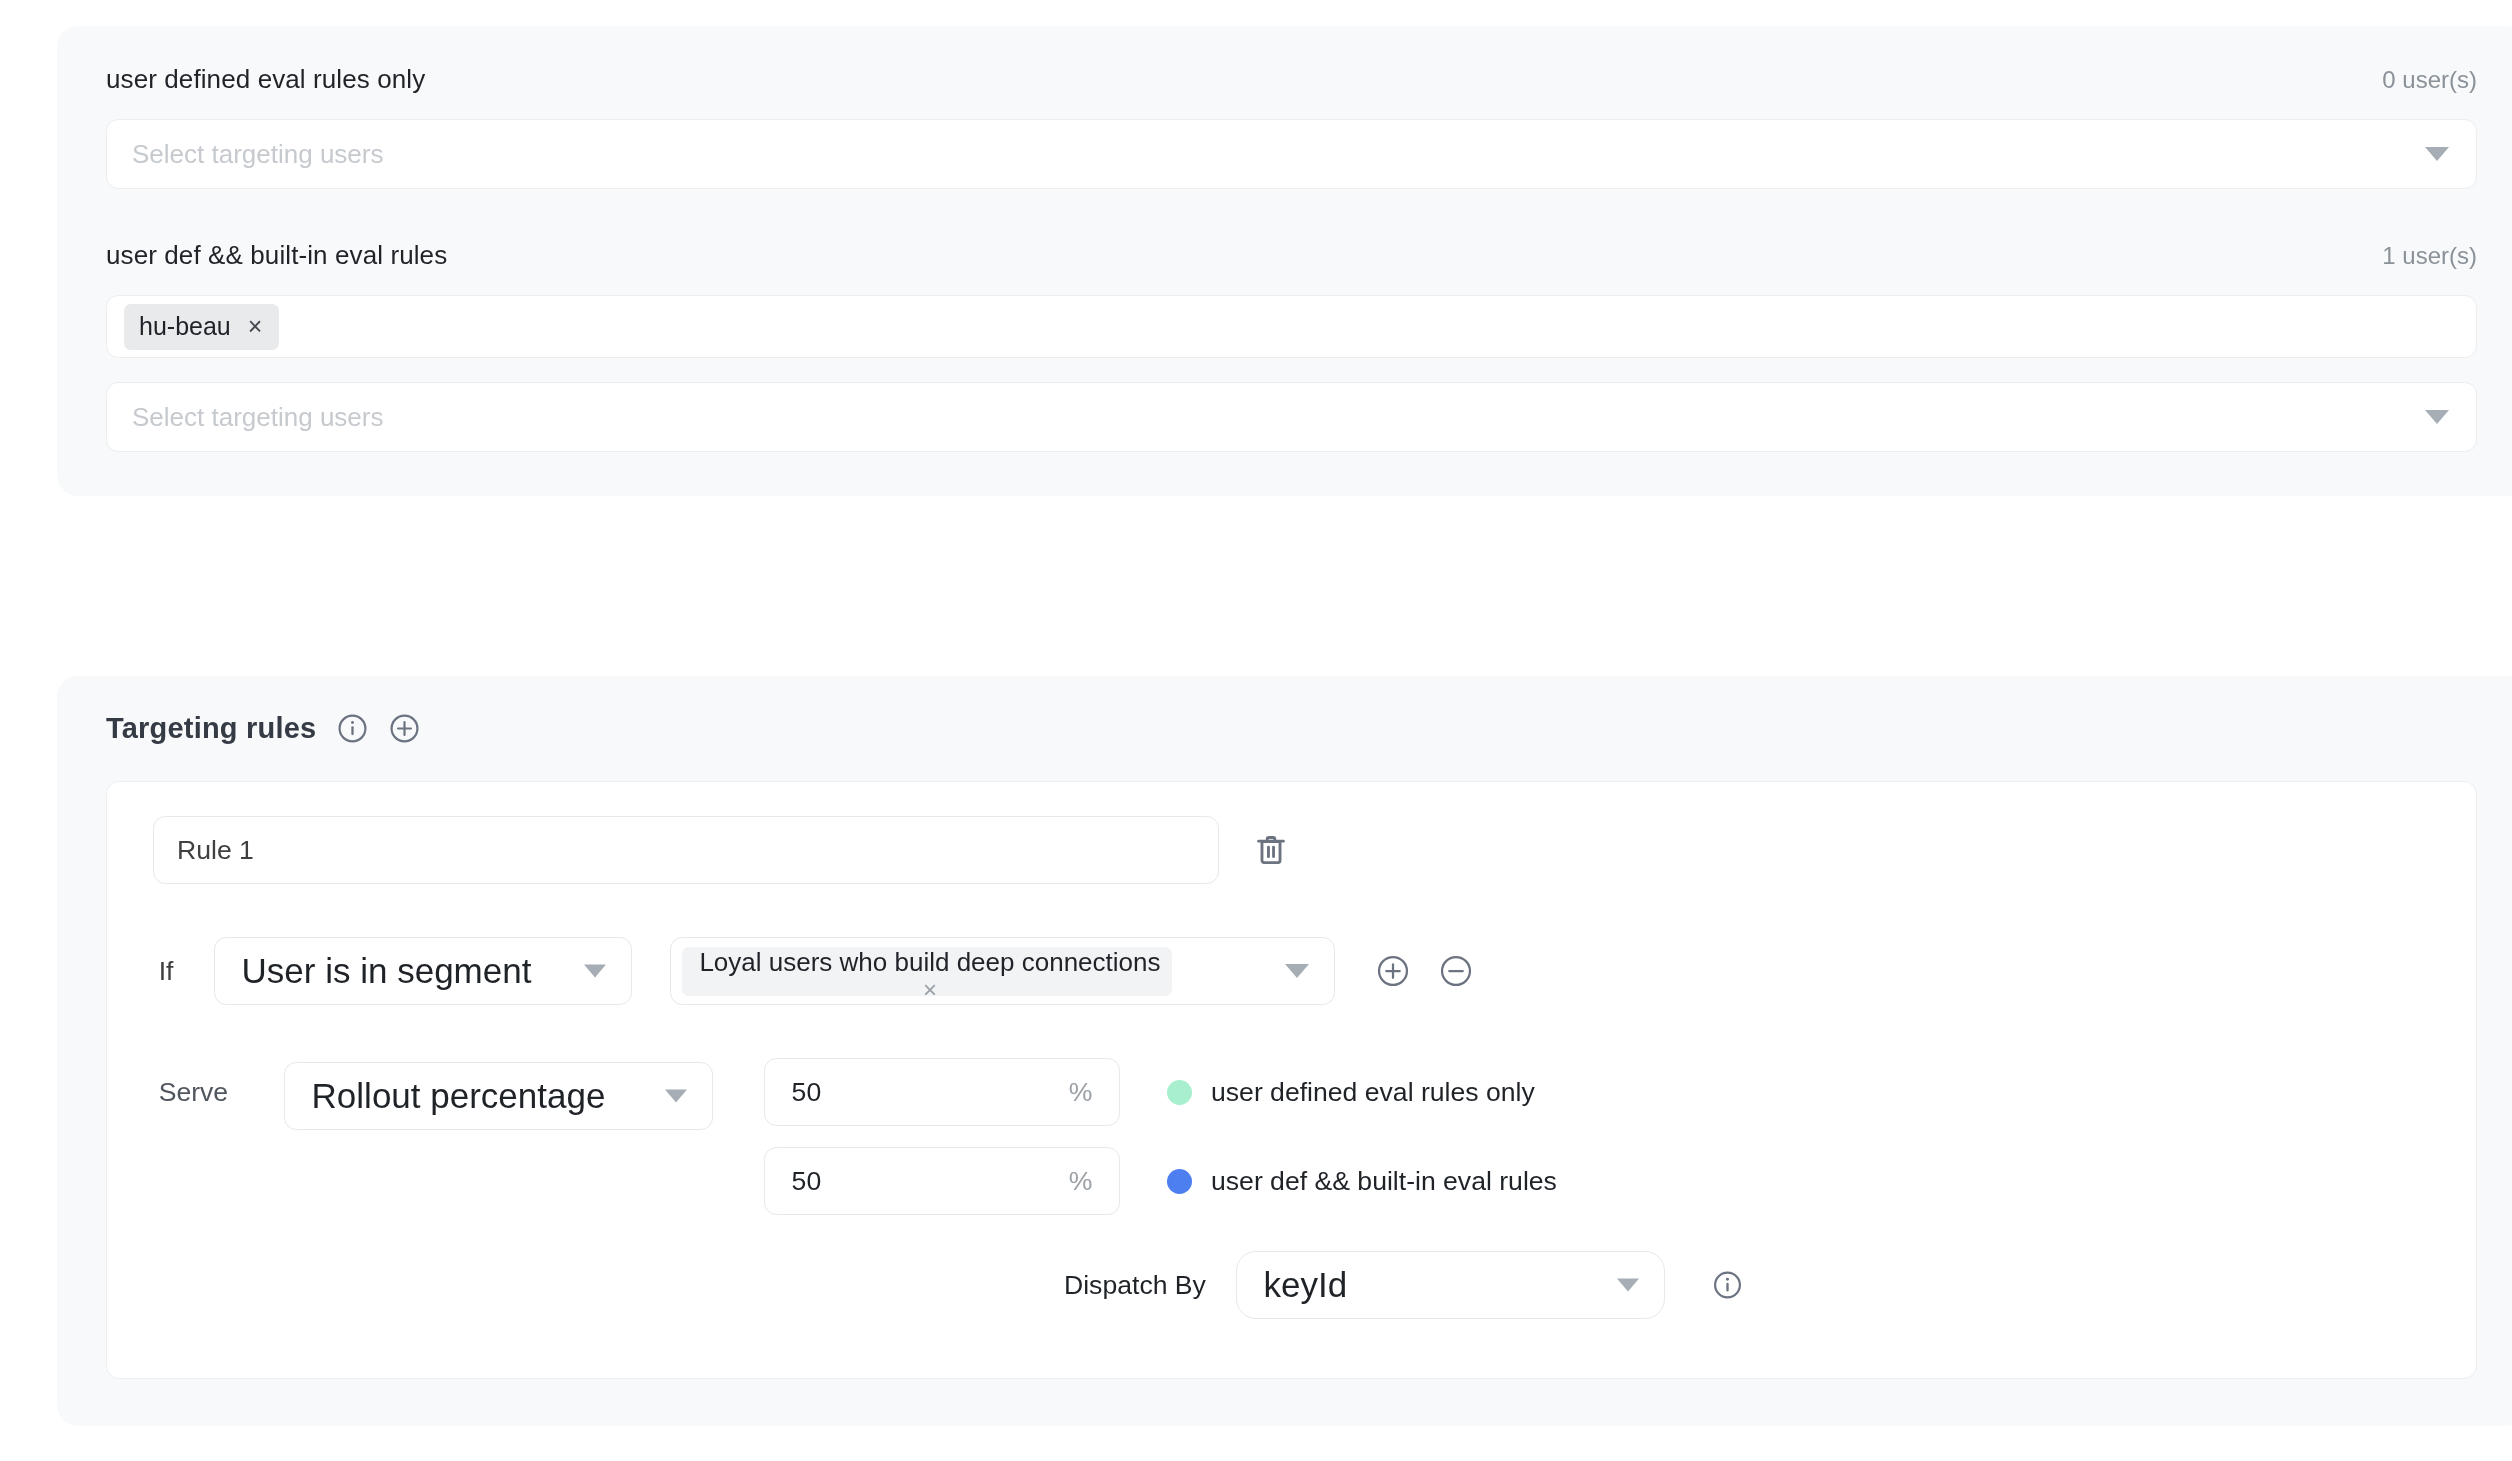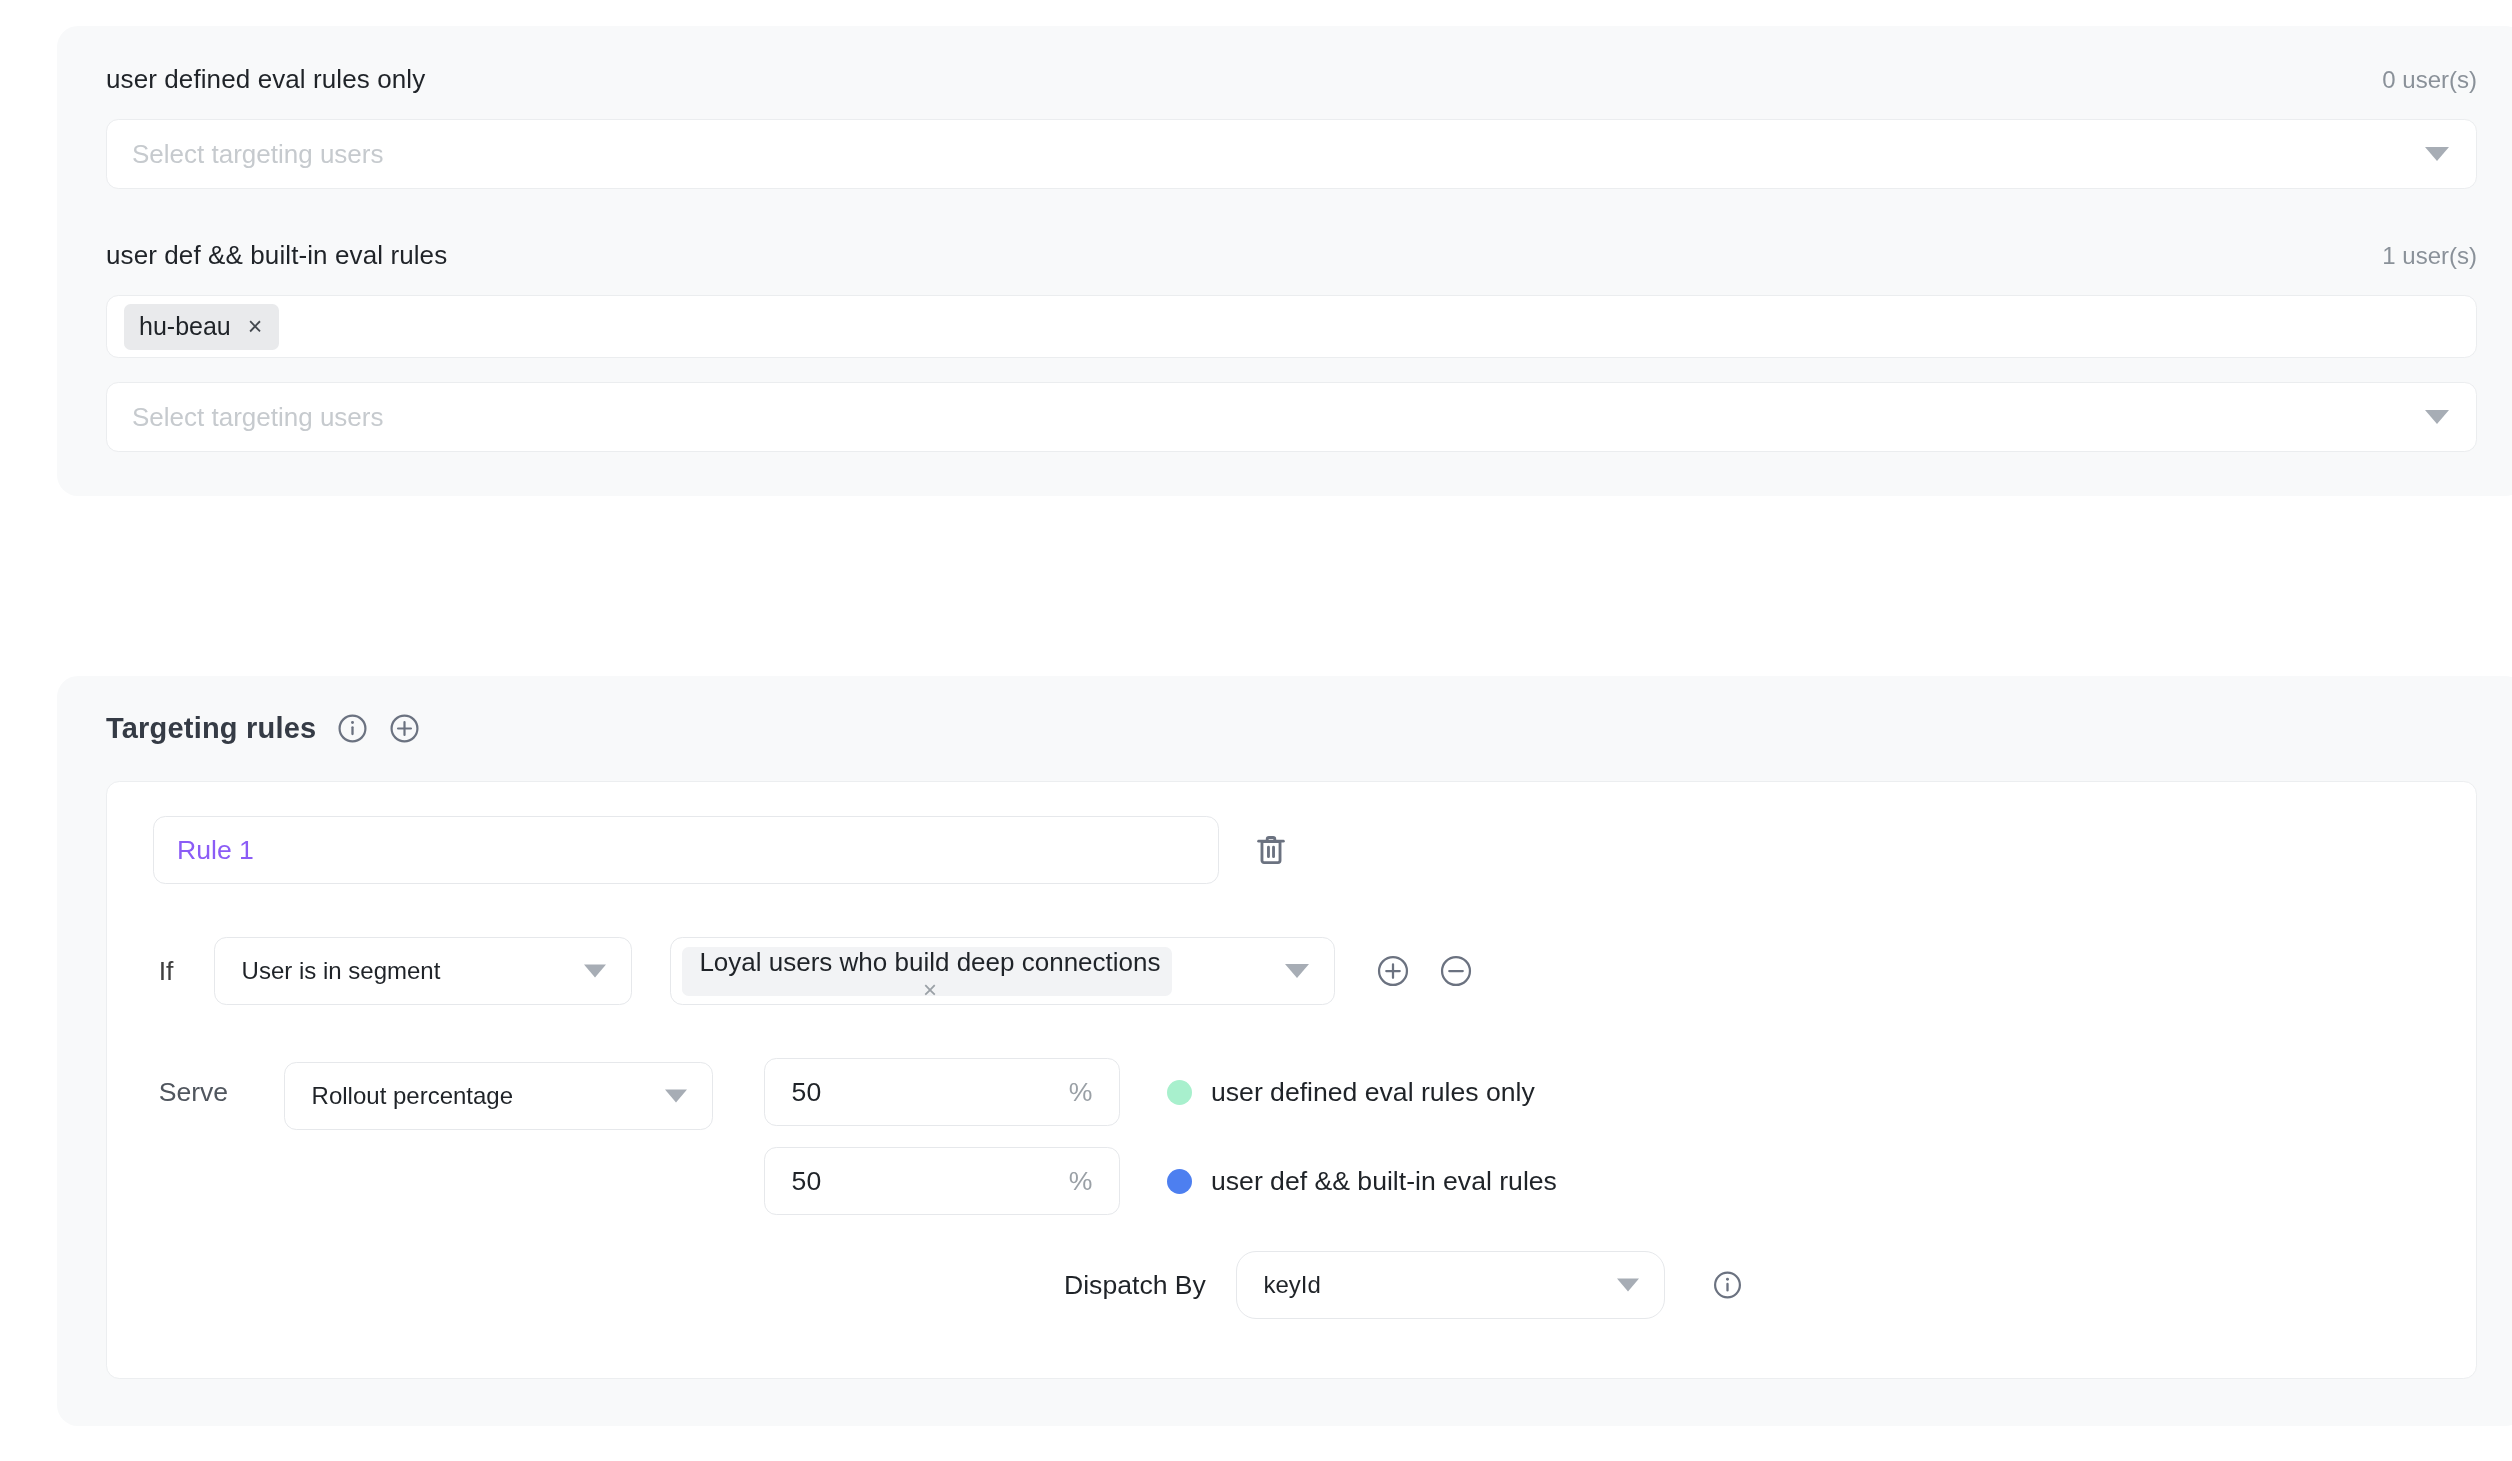--- a/index.html
+++ b/index.html
@@ -164,21 +164,21 @@
   }
   .rule-name-input {
     width: 1066px;
     height: 68px;
     border: 1.4px solid #e6e8eb;
     border-radius: 12.3px;
     display: flex;
     align-items: center;
     padding: 0 23px;
     font-size: 26.6px;
-    color: #8b5cf6;
+    color: #404040;
     background: #fff;
   }
   .trash-btn {
     width: 46px;
     height: 46px;
     display: flex;
     align-items: center;
     justify-content: center;
     cursor: pointer;
   }
@@ -197,21 +197,21 @@
   }
   .dd {
     height: 68px;
     border: 1.4px solid #e6e8eb;
     border-radius: 12.3px;
     background: #fff;
     display: flex;
     align-items: center;
     position: relative;
     padding: 0 66px 0 26.6px;
-    font-size: 24px;
+    font-size: 35px;
     color: #1f2328;
   }
   .dd .caret {
     border-left: 11.4px solid transparent;
     border-right: 11.4px solid transparent;
     border-top: 13.3px solid #a7adb5;
     right: 25px;
   }
   .dd-segment-type { width: 418px; }
 

